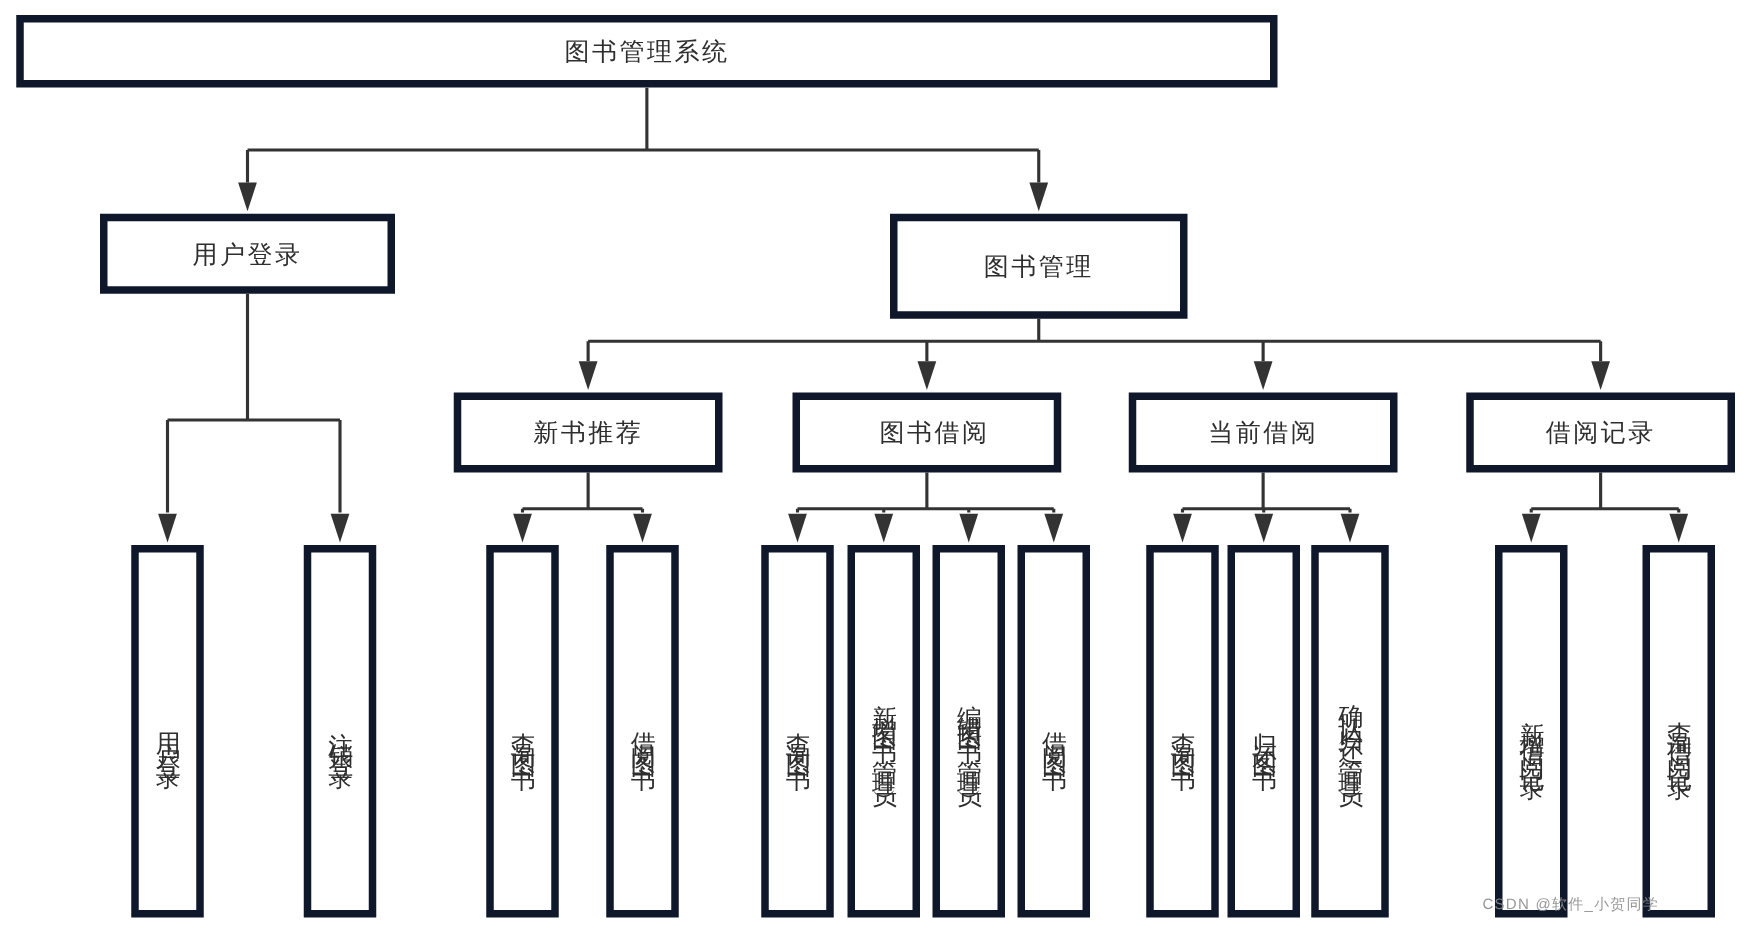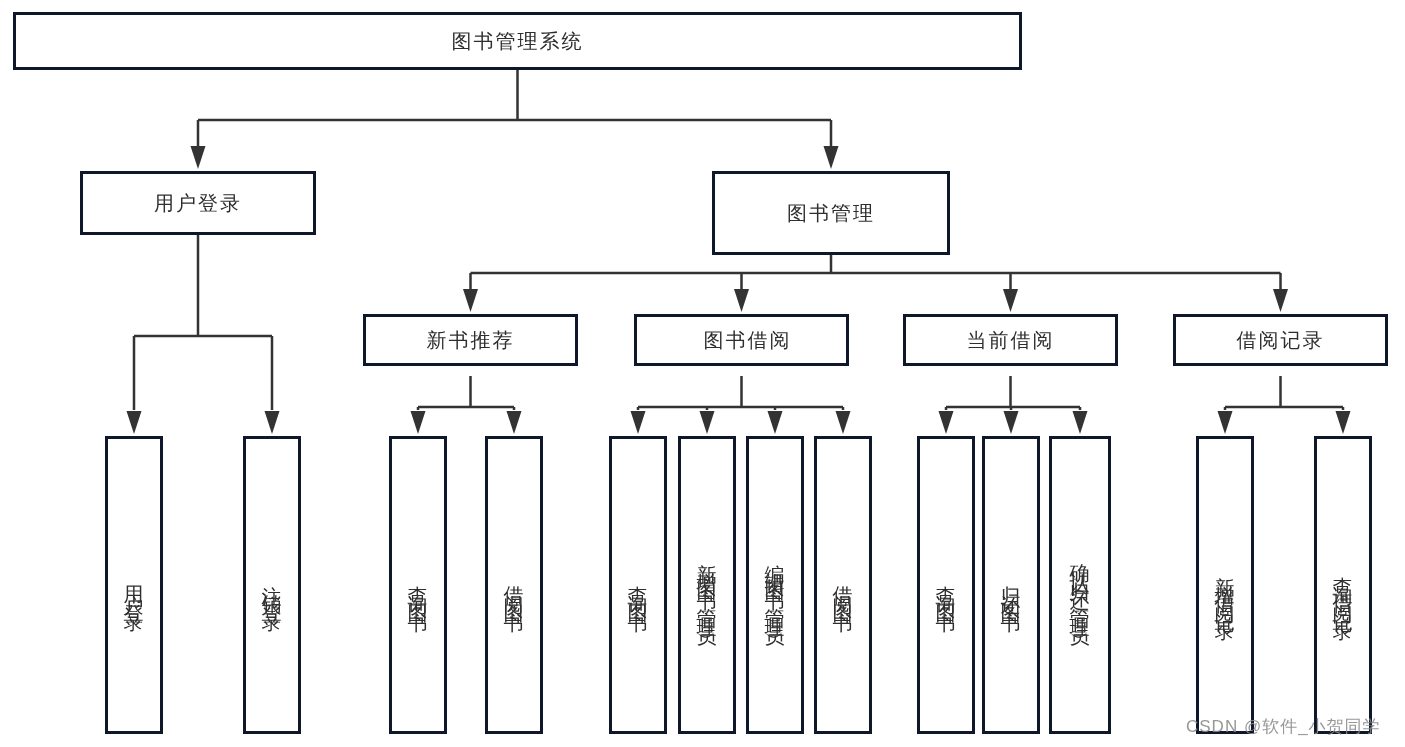--- a/index.html
+++ b/index.html
@@ -18,21 +18,21 @@
   .connectors {
     position: absolute;
     left: 0; top: 0;
     width: 1405px;
     height: 747px;
     z-index: 0;
   }
   .node {
     position: absolute;
     box-sizing: border-box;
-    border: 3px solid #0f172a;
+    border: 6px solid #0f172a;
     background: #ffffff;
     display: flex;
     align-items: center;
     justify-content: center;
     color: #2e2e2e;
     font-size: 20px;
     letter-spacing: 2px;
     z-index: 1;
     text-align: center;
   }
@@ -41,21 +41,21 @@
     letter-spacing: 9px;
     line-height: 1;
     padding-top: 6px;
   }
   
   .n-root      { left: 13px;  top: 12px;  width: 1009px; height: 58px; }
   
   .n-login     { left: 80px;  top: 171px; width: 236px;  height: 64px; }
   .n-mgmt      { left: 712px; top: 171px; width: 238px;  height: 84px; }
   
-  .lv3         { top: 314px; width: 215px; height: 52px; }
+  .lv3         { top: 314px; width: 215px; height: 64px; }
   .n-newrec    { left: 363px; }
   .n-borrow    { left: 634px; padding-left: 12px; }
   .n-current   { left: 903px; }
   .n-records   { left: 1173px; }
   
   .leaf        { top: 436px; width: 58px; height: 298px; }
   .lf-1  { left: 105px; }
   .lf-2  { left: 243px; }
   .lf-3  { left: 389px; }
   .lf-4  { left: 485px; }
@@ -65,21 +65,21 @@
   .lf-8  { left: 814px; }
   .lf-9  { left: 917px; }
   .lf-10 { left: 982px; }
   .lf-11 { left: 1049px; width: 62px; }
   .lf-12 { left: 1196px; }
   .lf-13 { left: 1314px; }
   .watermark {
     position: absolute;
     left: 1186px;
     top: 715px;
-    font-size: 17px;
+    font-size: 12px;
     color: rgba(140, 140, 140, 0.9);
     letter-spacing: 1px;
     z-index: 2;
     white-space: nowrap;
   }
 </style>
 </head>
 <body>
 
 <div class="canvas">

